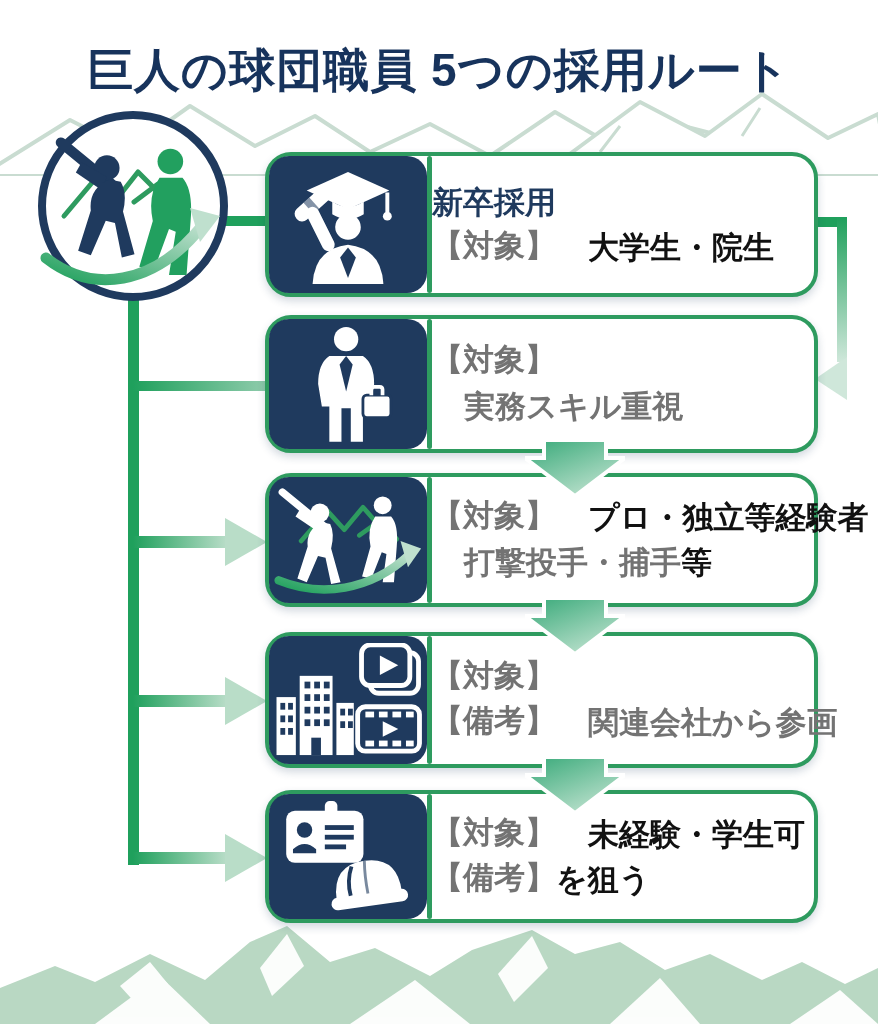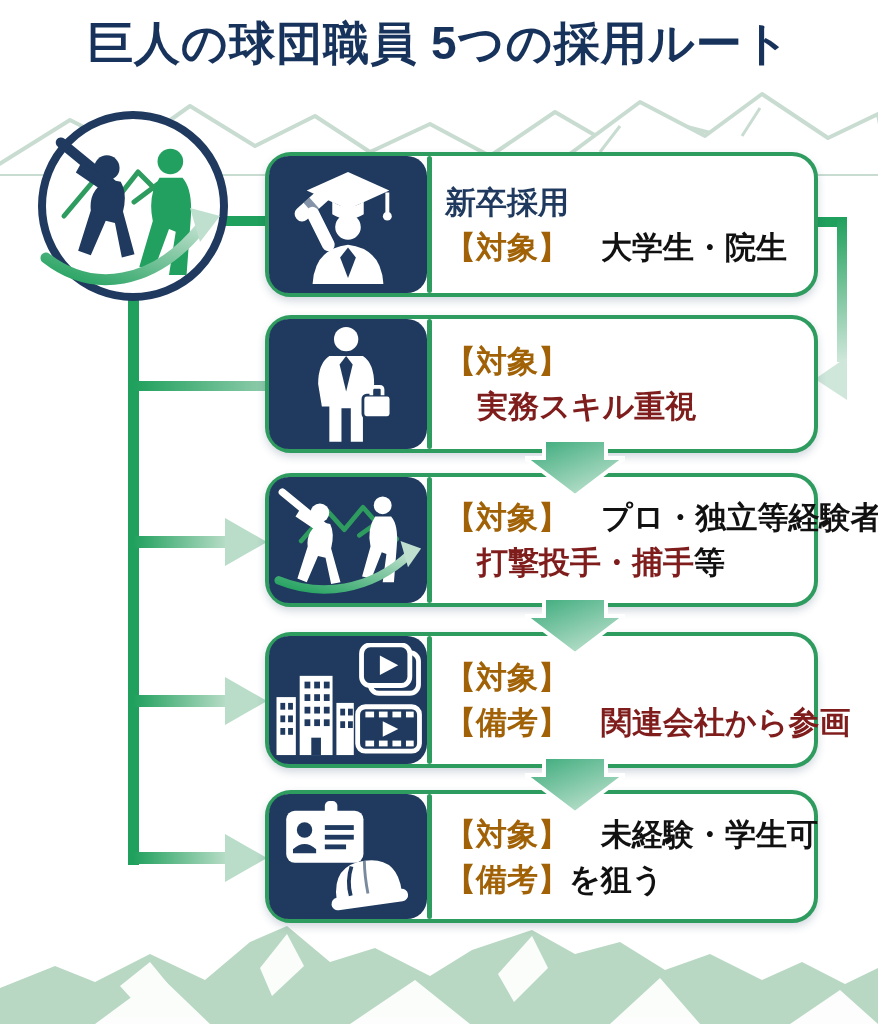--- a/index.html
+++ b/index.html
@@ -2,21 +2,21 @@
 <html><head>
 <meta charset="utf-8">
 <style>
   html,body{margin:0;padding:0;background:#fff;}
   .canvas{
     position:relative;width:878px;height:1024px;background:#ffffff;overflow:hidden;
     font-family:"Liberation Sans","DejaVu Sans",sans-serif;
   }
   
   .page-title{
-    position:absolute;top:13px;left:0;width:878px;text-align:center;
+    position:absolute;top:40px;left:0;width:878px;text-align:center;
     font-size:46px;font-weight:900;color:#17335C;letter-spacing:1px;white-space:nowrap;
   }
   
   .mtn-top{position:absolute;left:0;top:86px;z-index:0;}
   .mtn-bottom{position:absolute;left:0;top:924px;z-index:0;}
   
   .logo{position:absolute;left:30px;top:108px;z-index:2;}
   
   .conn{position:absolute;z-index:1;}
   .logo-to-box1{left:224px;top:216px;width:44px;height:10px;background:#1FA05C;}
@@ -30,27 +30,27 @@
     background:#ffffff;border:4px solid #2E9B5F;border-radius:26px;box-sizing:border-box;
     box-shadow:0 4px 9px rgba(30,58,94,.20);
   }
   .icon-panel{
     width:158px;flex:0 0 158px;background:#1F3A5E;border-radius:20px;
     display:flex;align-items:center;justify-content:center;overflow:hidden;
   }
   .divider{width:5px;flex:0 0 5px;background:#2E9B5F;border-radius:3px;margin:0;}
   .text-area{
     flex:1;display:flex;flex-direction:column;justify-content:center;
-    padding-left:13px;font-size:31px;font-weight:900;color:#111;line-height:45px;white-space:nowrap;
+    padding-left:0;font-size:31px;font-weight:900;color:#111;line-height:45px;white-space:nowrap;
   }
   .line{display:flex;align-items:center;}
   .route-title{color:#1F3A5E;}
-  .lbl{color:#a16207;}
+  .lbl{color:#737373;font-family:Liberation Mono, monospace;}
   .val{color:#111;margin-left:32px;}
-  .val.orange{color:#7f1d1d;}
+  .val.orange{color:#737373;}
   .val.pill{
     color:#E7861B;border:3px solid #E7861B;border-radius:24px;
     line-height:36px;padding:0 12px;margin-left:2px;
   }
   .suffix{color:#111;}
 </style>
 </head>
 <body>
 
 <div class="canvas">

